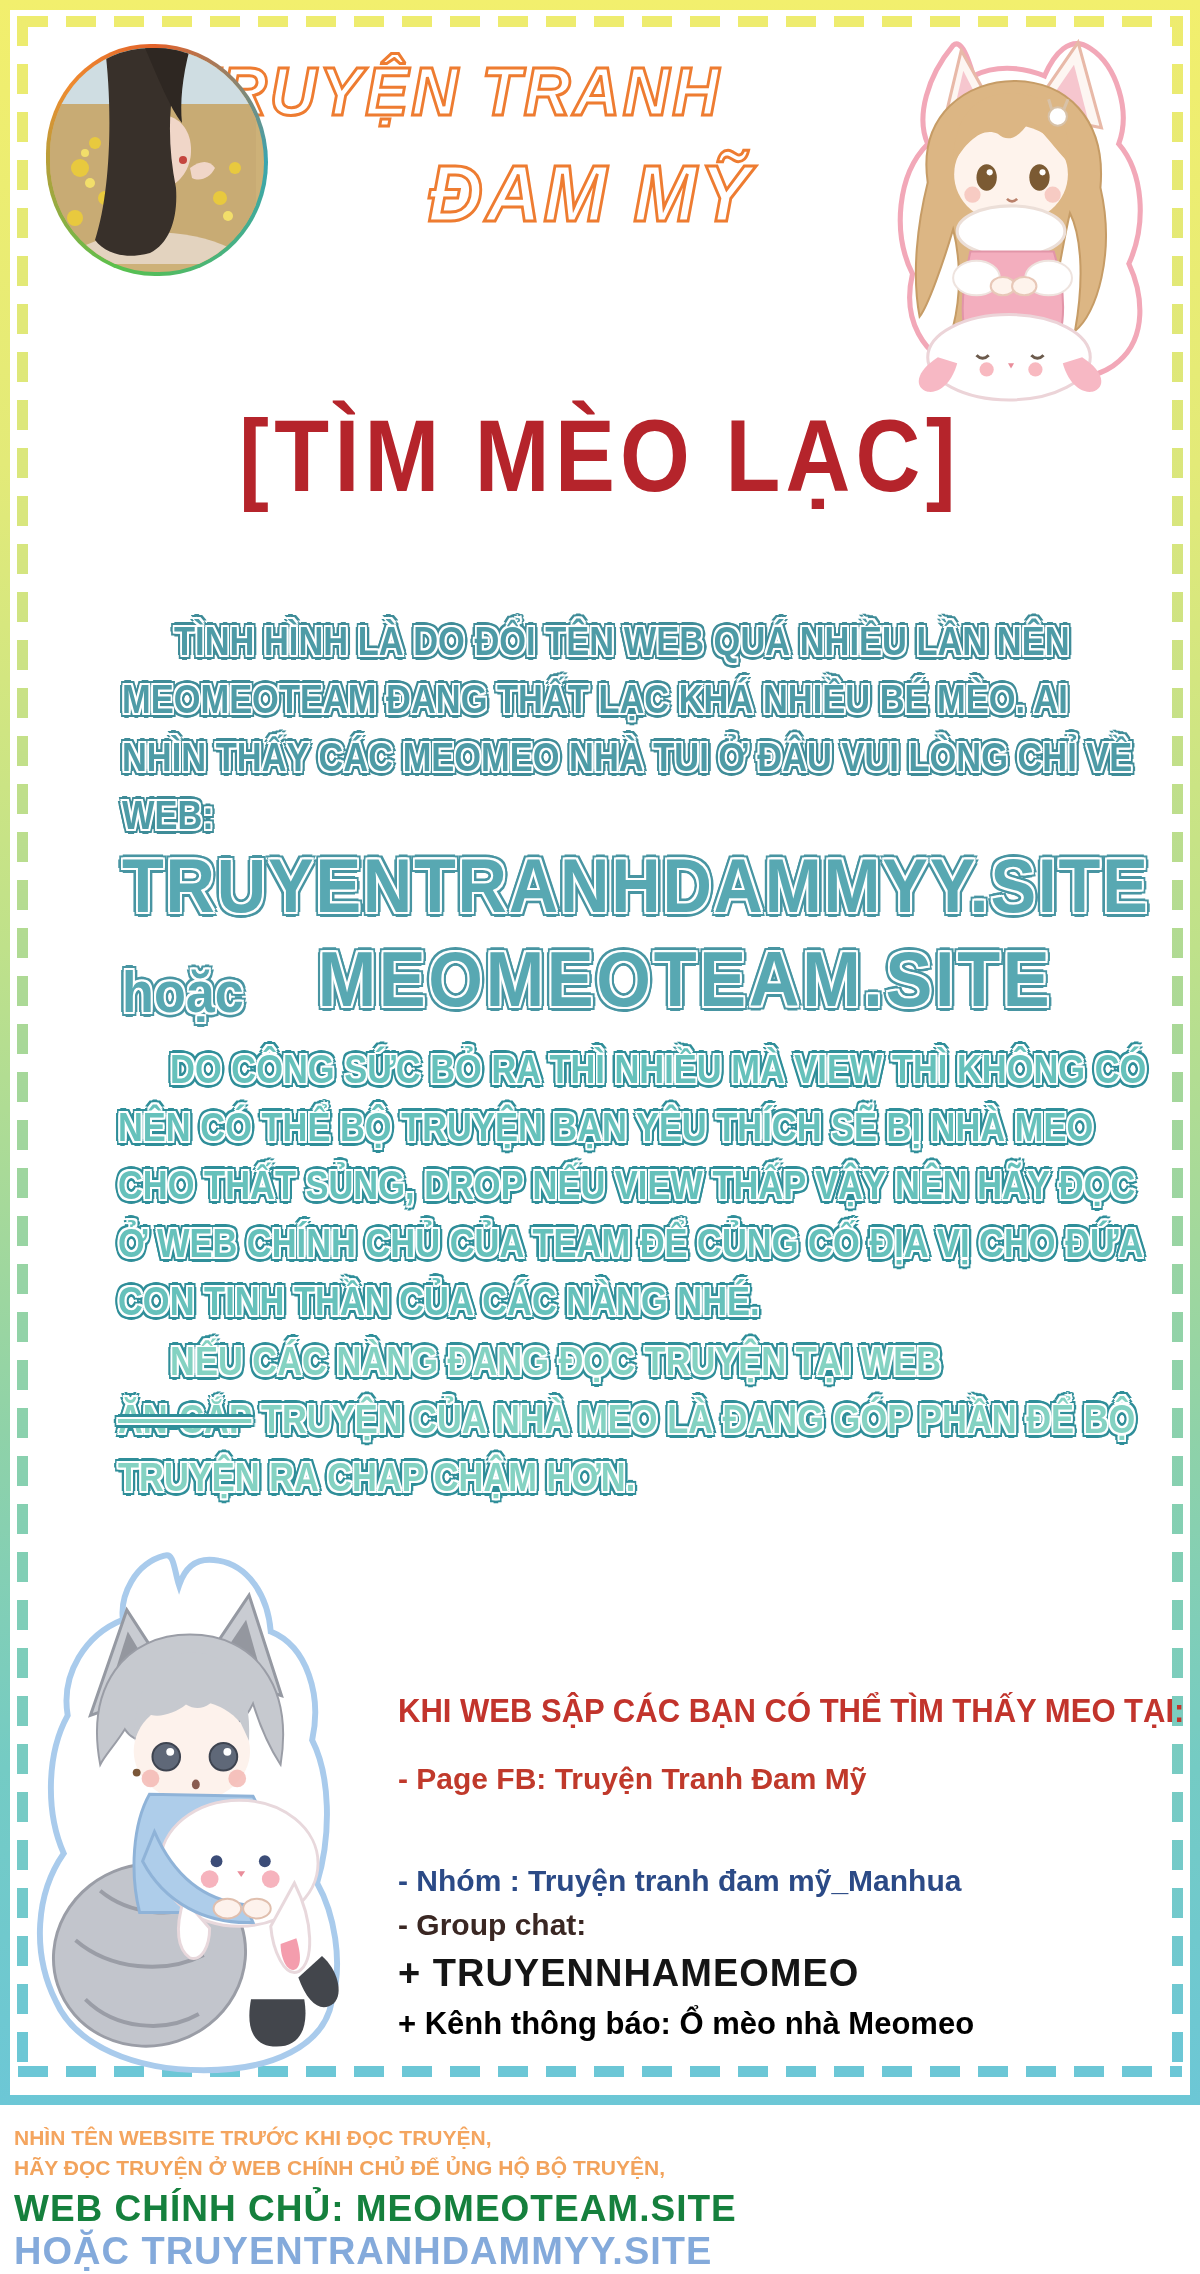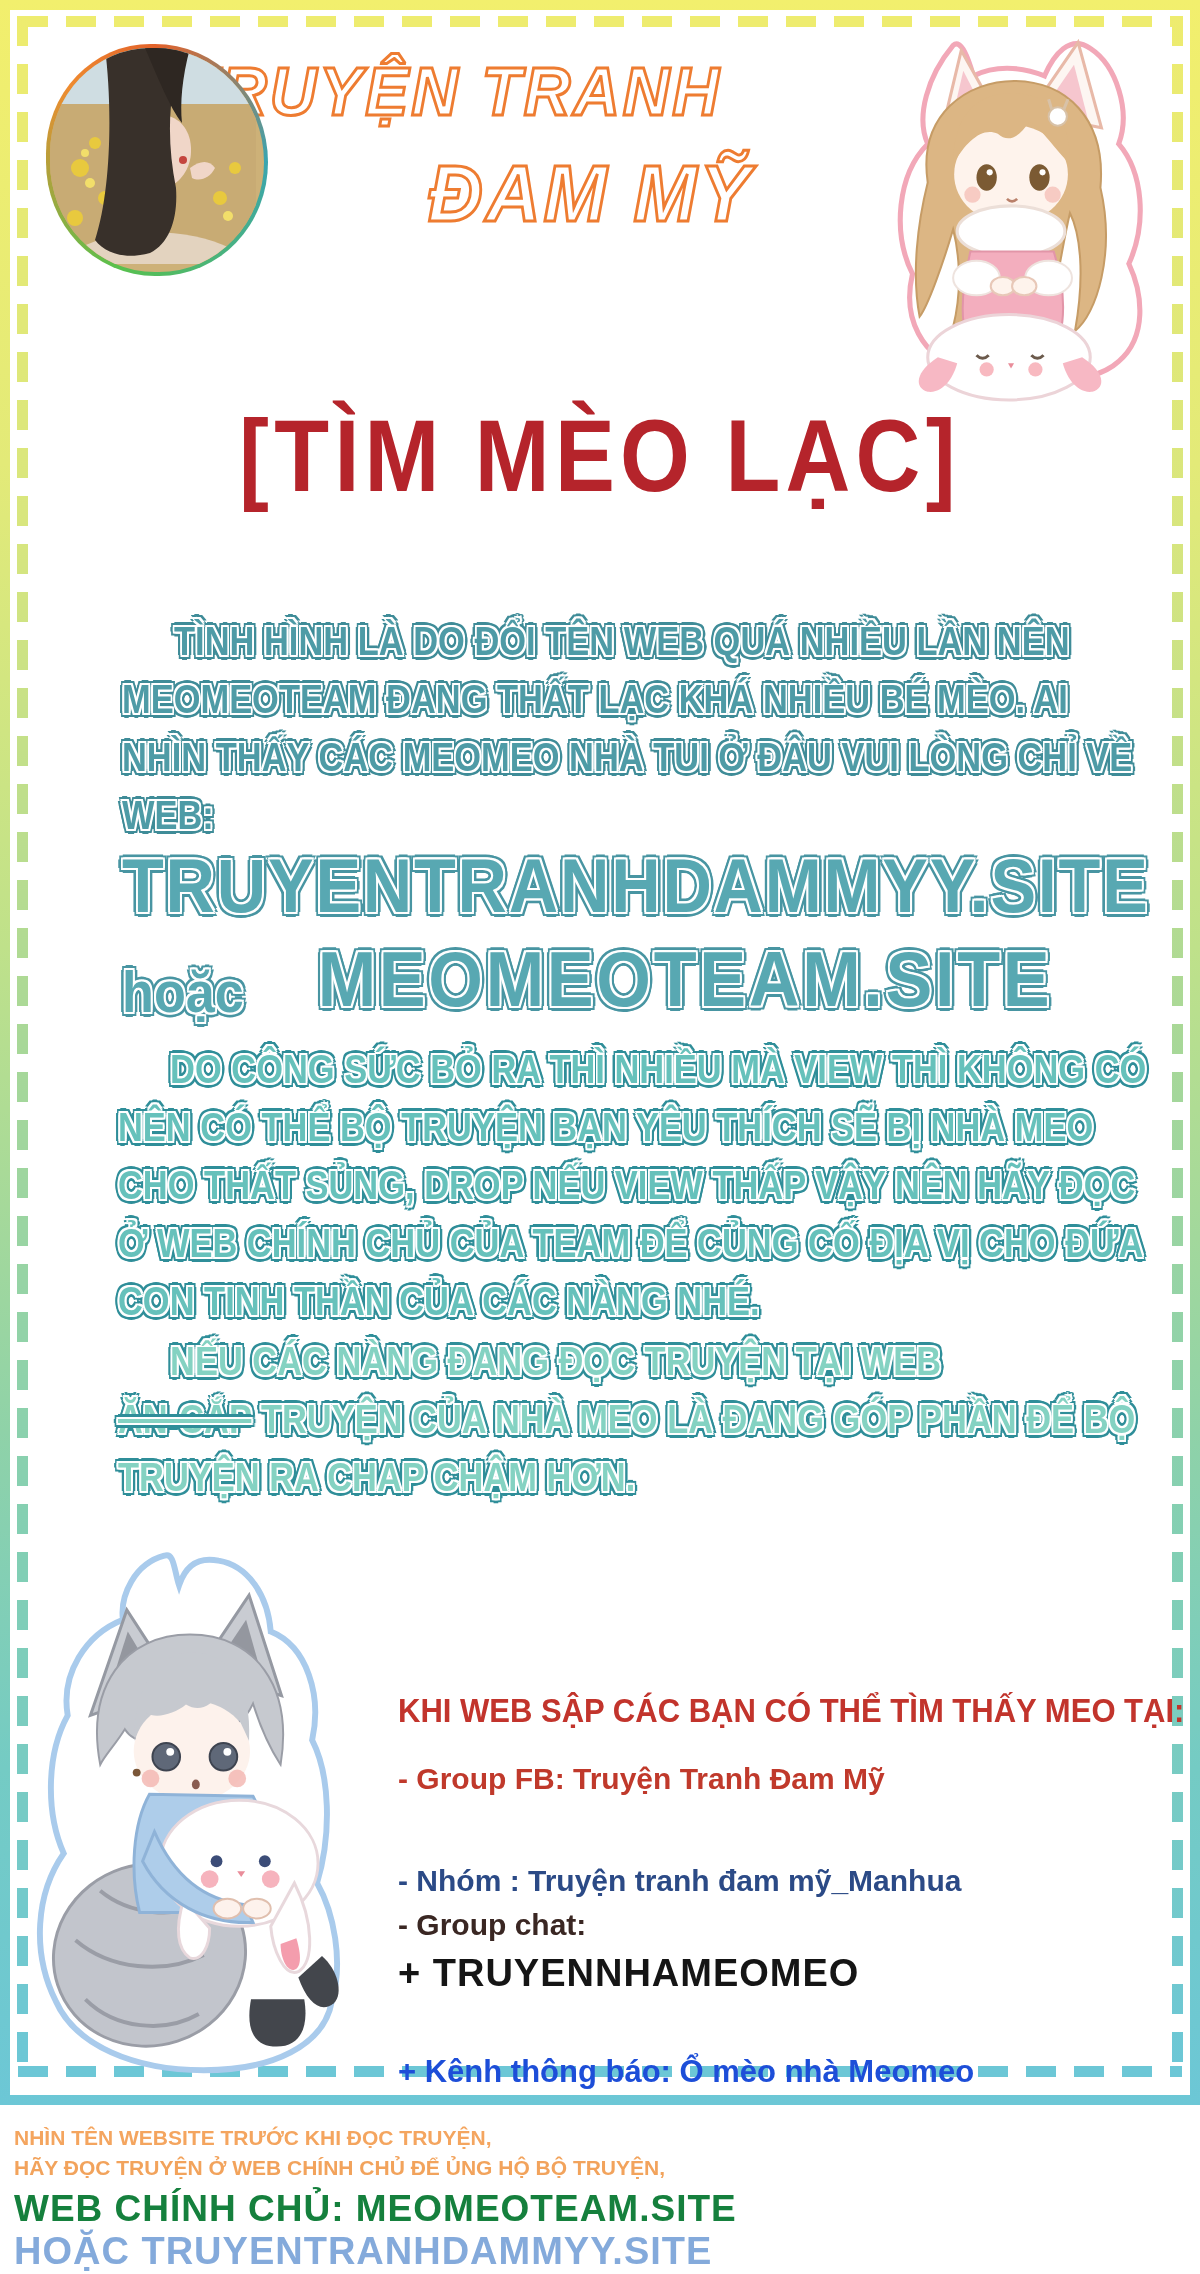--- a/index.html
+++ b/index.html
@@ -74,21 +74,21 @@
   .url-secondary{font-size:78px;letter-spacing:3px;margin-left:82px;--f:#58a8b2;--o:#4895a2;}
 
   
   .contact-heading{position:absolute;left:398px;top:1692px;z-index:4;font-size:33px;font-weight:800;
     color:#c2342c;white-space:nowrap;transform:scaleX(.94);transform-origin:left top;}
   .c-item{position:absolute;left:398px;z-index:4;font-weight:700;white-space:nowrap;}
   .c-i0{top:1762px;font-size:30px;color:#c0392b;}
   .c-i1{top:1836px;font-size:30px;color:#2b4a86;margin-top:28px;}
   .c-i2{top:1908px;font-size:30px;color:#3a2723;}
   .c-i3{top:1952px;font-size:38px;color:#151515;font-weight:800;letter-spacing:1px;}
-  .c-i4{top:2006px;font-size:31px;color:#1d4ed8;margin-top:48px;}
+  .c-i4{top:2006px;font-size:31px;color:#000000;}
 
   
   .f-note{position:absolute;left:14px;z-index:2;font-weight:700;white-space:nowrap;}
   .f-n1{top:2126px;font-size:21px;color:#f4a55f;}
   .f-n2{top:2156px;font-size:21px;color:#f2a35c;}
   .f-o1{top:2188px;font-size:37px;font-weight:800;color:#15803d;letter-spacing:1px;}
   .f-o2{top:2230px;font-size:38px;font-weight:800;color:#84aadb;letter-spacing:1px;}
 </style>
 </head>
 <body>
@@ -227,21 +227,21 @@
       <circle cx="258" cy="348" r="9" fill="#f4a6b2" opacity=".85"></circle>
     <path d="M224 340 L232 340 L228 346 Z" fill="#e98d9a"></path>
     <path d="M140 300 C160 346 192 370 232 374 L240 392 C192 394 150 372 128 330 Z" fill="#aecdea" stroke="#8fb3d8" stroke-width="3"></path>
     <ellipse cx="214" cy="378" rx="14" ry="10" fill="#fdf2ec" stroke="#e0bfae" stroke-width="2"></ellipse>
     <ellipse cx="244" cy="378" rx="14" ry="10" fill="#fdf2ec" stroke="#e0bfae" stroke-width="2"></ellipse>
     <path d="M238 470 C232 502 242 518 264 518 C287 518 297 500 292 470 Z" fill="#43464c"></path>
     <path d="M286 448 C296 476 310 484 322 474 C332 464 326 440 310 426 Z" fill="#43464c"></path>
   </svg>
 
   <div class="contact-heading">KHI WEB SẬP CÁC BẠN CÓ THỂ TÌM THẤY MEO TẠI:</div>
-  <div class="c-item c-i0">- Group FB: Truyện Tranh Đam Mỹ</div>
+  <div class="c-item c-i0">- Page FB: Truyện Tranh Đam Mỹ</div>
   <div class="c-item c-i1">- Nhóm : Truyện tranh đam mỹ_Manhua</div>
   <div class="c-item c-i2">- Group chat:</div>
   <div class="c-item c-i3">+ TRUYENNHAMEOMEO</div>
   <div class="c-item c-i4">+ Kênh thông báo: Ổ mèo nhà Meomeo</div>
 
   <div class="f-note f-n1">NHÌN TÊN WEBSITE TRƯỚC KHI ĐỌC TRUYỆN,</div>
   <div class="f-note f-n2">HÃY ĐỌC TRUYỆN Ở WEB CHÍNH CHỦ ĐỂ ỦNG HỘ BỘ TRUYỆN,</div>
   <div class="f-note f-o1">WEB CHÍNH CHỦ: MEOMEOTEAM.SITE</div>
   <div class="f-note f-o2">HOẶC TRUYENTRANHDAMMYY.SITE</div>
 

